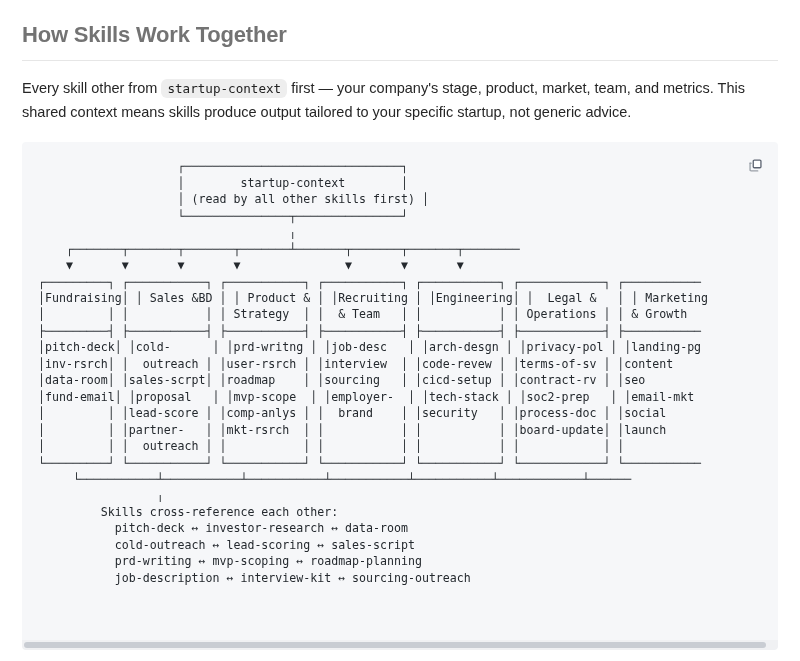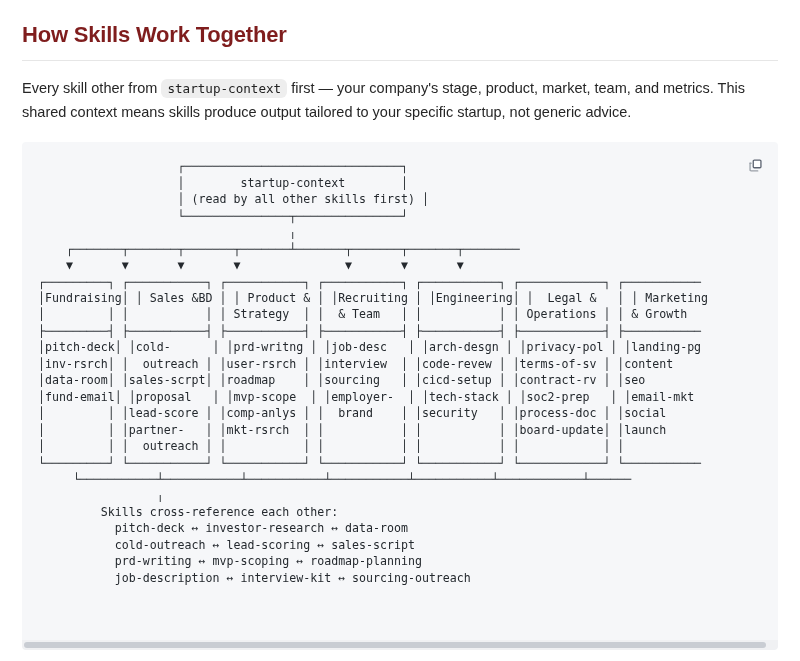--- a/index.html
+++ b/index.html
@@ -16,21 +16,21 @@
     height: 661px;
     position: relative;
     background: #ffffff;
     padding: 0 22px;
   }
 
   
   .page-title {
     font-size: 22px;
     font-weight: bold;
-    color: #7f1d1d;
+    color: #737373;
     letter-spacing: -0.2px;
     margin: 22px 0 0 0;
     padding: 0 0 12px 0;
     line-height: 1.2;
   }
   .title-rule {
     height: 1px;
     background: #e6e6e6;
     margin: 0 0 0 0;
   }

